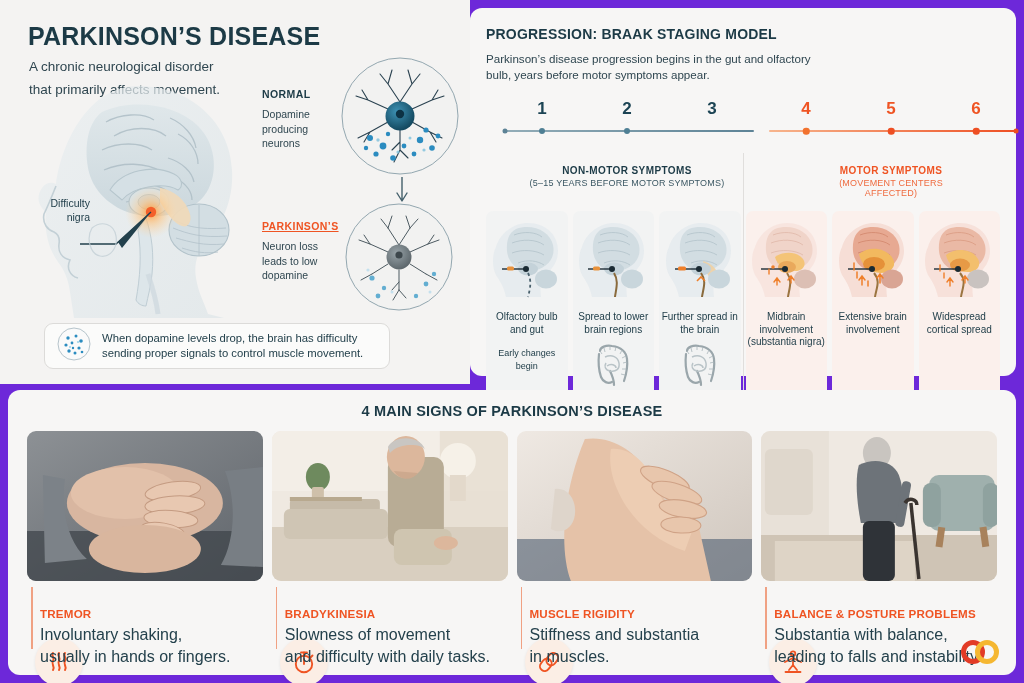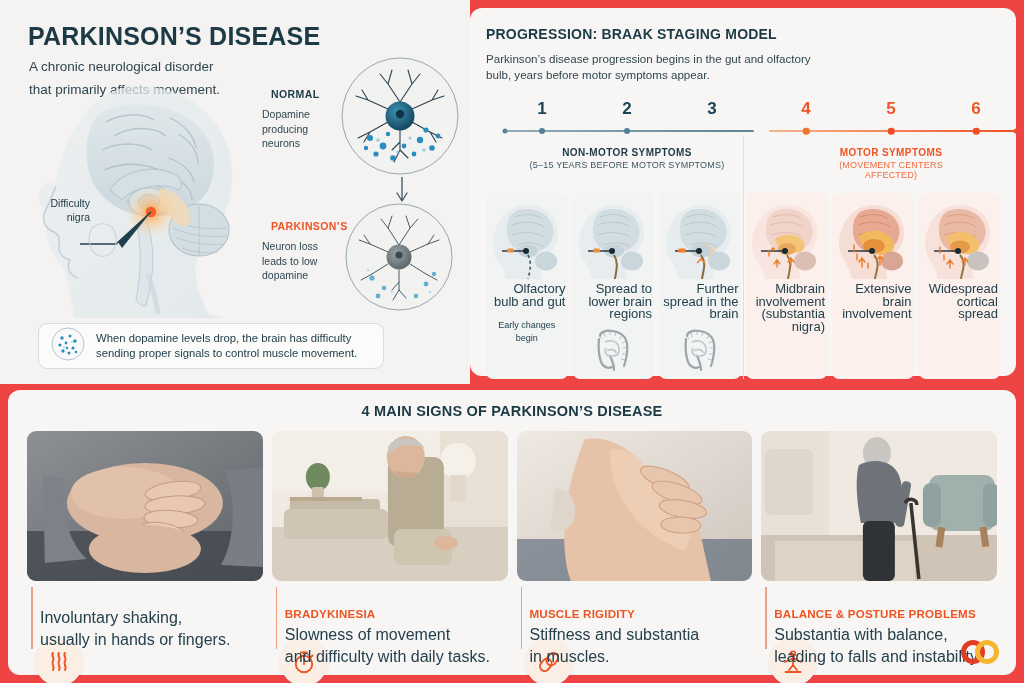--- a/index.html
+++ b/index.html
@@ -2,21 +2,21 @@
 <html><head>
 <meta charset="utf-8">
 <style>
   * { box-sizing: border-box; margin: 0; padding: 0; }
   html, body {
     width: 1024px; height: 683px;
     background: #edeceb;
     font-family: "Liberation Sans", sans-serif;
     overflow: hidden;
   }
-  .page { position: relative; width: 1024px; height: 683px; background: #ef4444; }
+  .page { position: relative; width: 1024px; height: 683px; background: #6d28d9; }
 
   
   .left-panel {
     position: absolute; left: 0; top: 0; width: 470px; height: 384px;
     background: #f4f3f2;
   }
   .main-title {
     position: absolute; left: 28px; top: 22px;
     font-size: 25px; font-weight: bold; letter-spacing: .2px;
     color: #1c3a46;
@@ -32,28 +32,28 @@
 
   .sn-label {
     position: absolute; left: 20px; top: 196px;
     font-size: 10.5px; line-height: 14px; color: #1c3a46; text-align: right;
     width: 70px; font-weight: 500;
   }
 
   
   .neuron-col { position: absolute; left: 262px; top: 52px; width: 205px; height: 265px; }
   .neuron-block { position: absolute; }
-  .nb-label { font-size: 10.5px; font-weight: bold; letter-spacing: .4px; margin-left: 9px; }
+  .nb-label { font-size: 10.5px; font-weight: bold; letter-spacing: .4px; }
   .nb-label.normal { color: #1c3a46; }
-  .nb-label.park { color: #ef5423; }
+  .nb-label.park { color: #ef5423; text-decoration: underline; }
   .nb-desc { font-size: 10.5px; line-height: 14.5px; color: #2f4650; margin-top: 7px; }
 
   
   .dopa-note {
-    position: absolute; left: 38px; top: 323px; width: 346px; height: 46px;
+    position: absolute; left: 44px; top: 323px; width: 346px; height: 46px;
     background: #fbfbfa; border: 1px solid #dcdbd9; border-radius: 9px;
     display: flex; align-items: center; gap: 11px; padding: 0 12px;
   }
   .dopa-note .txt { font-size: 11.3px; line-height: 15.5px; color: #24414c; }
 
   
   .braak {
     position: absolute; left: 470px; top: 8px; width: 546px; height: 368px;
     background: #f7f6f5; border-radius: 12px; padding: 18px 16px 0 16px;
   }
@@ -64,37 +64,37 @@
   .timeline { position: relative; margin-top: 16px; height: 50px; }
   .tl-nums { position: relative; height: 26px; }
   .tl-num { position: absolute; top: 0; font-size: 17px; font-weight: bold; transform: translateX(-50%); }
   .tl-num.blue { color: #1c4454; }
   .tl-num.orange { color: #ef5423; }
   .tl-line { position: absolute; height: 2px; top: 31px; border-radius: 1px; }
   .tl-line.blue { background: linear-gradient(90deg,#93adb8,#5d8396); }
   .tl-line.orange { background: linear-gradient(90deg,#f7b58d,#ee4f23); }
   .tl-dot { position: absolute; border-radius: 50%; transform: translate(-50%,-50%); top: 32px; }
 
-  .tl-caps { position: relative; height: 30px; margin-top: 4px; }
+  .tl-caps { position: relative; height: 30px; margin-top: 22px; }
   .tl-cap { position: absolute; text-align: center; transform: translateX(-50%); }
   .tl-cap .c1 { font-size: 10px; font-weight: bold; letter-spacing: .4px; }
   .tl-cap .c2 { font-size: 9px; margin-top: 2px; letter-spacing: .2px; }
   .tl-cap.blue .c1 { color: #1c3a46; } .tl-cap.blue .c2 { color: #3b5763; }
   .tl-cap.orange .c1 { color: #ef5423; } .tl-cap.orange .c2 { color: #ef6b3f; }
 
   
   .stages { position: relative; margin-top: 10px; display: flex; gap: 5px; height: 186px; }
   .stage {
     flex: 1; border-radius: 7px; padding-top: 6px;
     display: flex; flex-direction: column; align-items: center;
   }
   .stage.cool { background: #f2f3f3; }
   .stage.warm { background: #fbf0ec; }
   .stage-brain { width: 78px; height: 82px; }
-  .stage-cap { font-size: 13px; line-height: 12.5px; color: #24414c; text-align: right; margin-top: 2px; padding: 0 2px; }
+  .stage-cap { font-size: 10px; line-height: 12.5px; color: #24414c; text-align: center; margin-top: 12px; padding: 0 2px; }
   .stage-cap2 { font-size: 9px; line-height: 12.5px; color: #24414c; text-align: center; margin-top: 11px; }
   .gut { width: 46px; height: 46px; margin-top: 5px; }
   .divider-v { position: absolute; left: 50%; top: -58px; width: 1px; height: 244px; background: #e0dedc; }
 
   
   .signs {
     position: absolute; left: 8px; top: 390px; width: 1008px; height: 285px;
     background: #f7f6f5; border-radius: 12px;
   }
   .signs-title {
@@ -596,20 +596,21 @@
         <div class="badge">
           <svg width="26" height="26" viewBox="0 0 26 26">
             <g fill="none" stroke="#ef5423" stroke-width="2" stroke-linecap="round">
               <path d="M7 4 C4.5 7 9.5 9 7 12 C4.5 15 9.5 17 7 21"></path>
               <path d="M13 4 C10.5 7 15.5 9 13 12 C10.5 15 15.5 17 13 21"></path>
               <path d="M19 4 C16.5 7 21.5 9 19 12 C16.5 15 21.5 17 19 21"></path>
             </g>
           </svg>
         </div>
         <div class="sign-text">
+          <div class="sign-name">TREMOR</div>
           <div class="sign-desc" style="white-space:pre-line;">Involuntary shaking,
 usually in hands or fingers.</div>
         </div>
       </div>
 
       <div class="sign">
         <div class="photo">
           <svg viewBox="0 0 240 150" preserveAspectRatio="xMidYMid slice">
             <rect width="240" height="150" fill="#efe9e1"></rect>
             <rect x="0" y="0" width="240" height="60" fill="#f3eee7"></rect>

